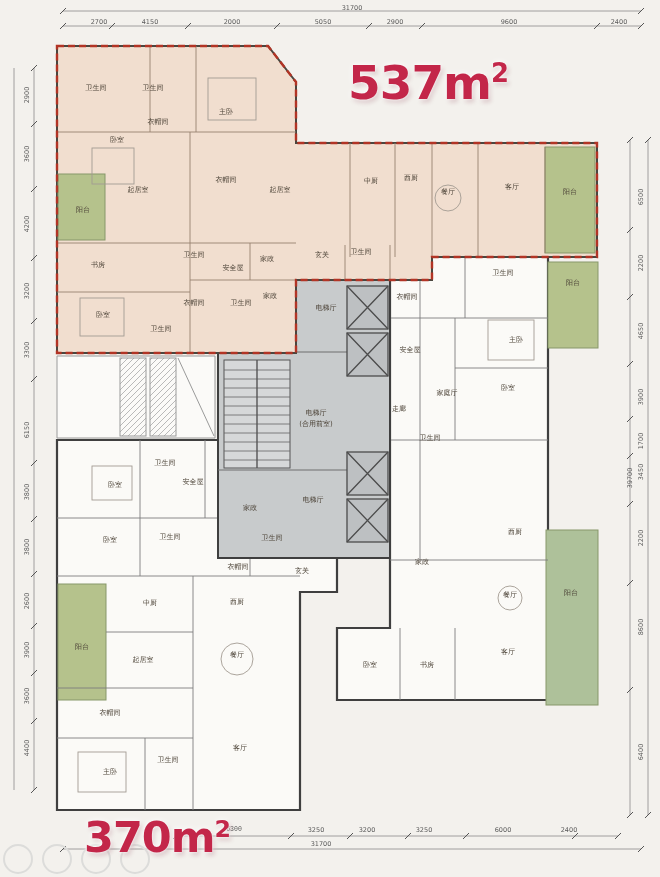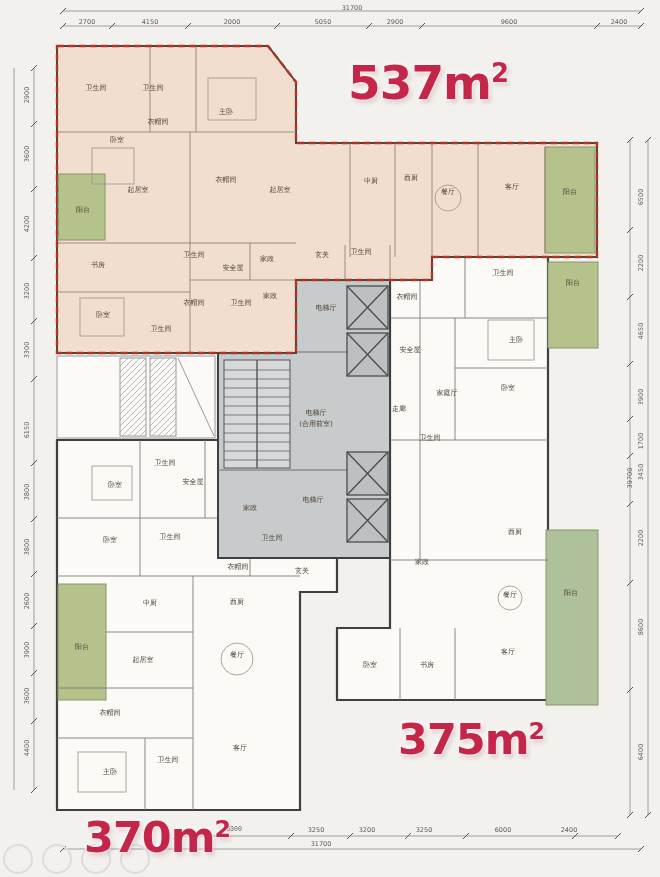--- a/index.html
+++ b/index.html
@@ -207,21 +207,21 @@
       <span class="room" style="left: 237px; top: 602px;">西厨</span>
       <span class="room" style="left: 150px; top: 603px;">中厨</span>
       <span class="room" style="left: 82px; top: 647px;">阳台</span>
       <span class="room" style="left: 143px; top: 660px;">起居室</span>
       <span class="room" style="left: 237px; top: 655px;">餐厅</span>
       <span class="room" style="left: 110px; top: 713px;">衣帽间</span>
       <span class="room" style="left: 110px; top: 772px;">主卧</span>
       <span class="room" style="left: 168px; top: 760px;">卫生间</span>
       <span class="room" style="left: 240px; top: 748px;">客厅</span>
       <span class="dim" style="left: 352px; top: 8px;">31700</span>
-      <span class="dim" style="left: 87px; top: 22px;">2700</span>
+      <span class="dim" style="left: 99px; top: 22px;">2700</span>
       <span class="dim" style="left: 150px; top: 22px;">4150</span>
       <span class="dim" style="left: 232px; top: 22px;">2000</span>
       <span class="dim" style="left: 323px; top: 22px;">5050</span>
       <span class="dim" style="left: 395px; top: 22px;">2900</span>
       <span class="dim" style="left: 509px; top: 22px;">9600</span>
       <span class="dim" style="left: 619px; top: 22px;">2400</span>
       <span class="dim" style="left: 234px; top: 830px; font-family: Liberation Mono, monospace;">6300</span>
       <span class="dim" style="left: 316px; top: 830px;">3250</span>
       <span class="dim" style="left: 367px; top: 830px;">3200</span>
       <span class="dim" style="left: 424px; top: 830px;">3250</span>
@@ -246,16 +246,15 @@
       <span class="dim rot" style="left: 641px; top: 397px;">3900</span>
       <span class="dim rot" style="left: 641px; top: 441px;">1700</span>
       <span class="dim rot" style="left: 641px; top: 472px;">3450</span>
       <span class="dim rot" style="left: 630px; top: 478px;">39700</span>
       <span class="dim rot" style="left: 641px; top: 538px;">2200</span>
       <span class="dim rot" style="left: 641px; top: 627px;">8600</span>
       <span class="dim rot" style="left: 641px; top: 752px;">6400</span>
     </div>
 
   <div class="area-label" id="area-403"><span>537m</span><sup>2</sup></div>
-  <div class="area-label" id="area-375"><span>375m</span><sup>2</sup></div>
   <div class="area-label" id="area-370"><span>370m</span><sup>2</sup></div>
 
 </div>
 
 </body></html>

